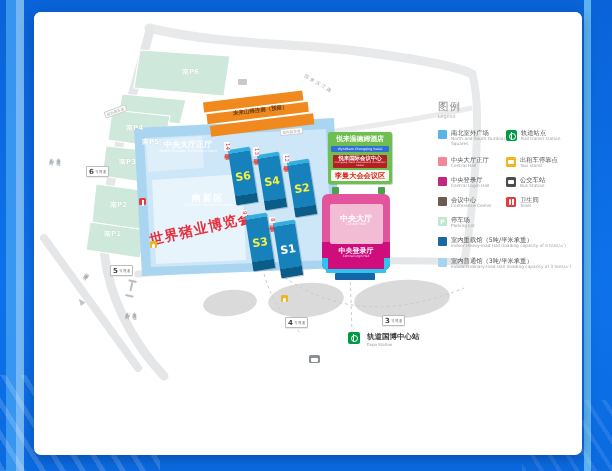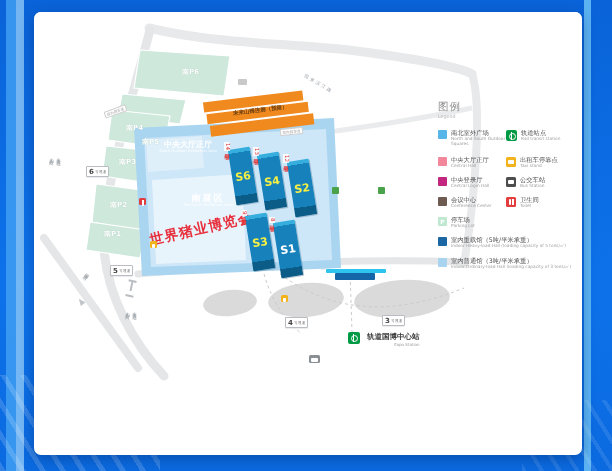--- a/index.html
+++ b/index.html
@@ -154,23 +154,50 @@
       <div class="hall s1" style="left:243px;top:209px;">
           <span>S1</span>
         </div>
 
       <div class="gate" style="left:190px;top:130px;">14号登录口</div>
       <div class="gate" style="left:219px;top:135px;">13号登录口</div>
       <div class="gate" style="left:249px;top:142px;">12号登录口</div>
       <div class="gate" style="left:207px;top:198px;">9号登录口</div>
       <div class="gate" style="left:235px;top:205px;">8号登录口</div>
 
+      <div class="abs" style="left:294px;top:120px;width:64px;height:52px;background:#6fbf50;border-radius:2px;box-shadow:1px 1px 0 rgba(40,90,30,.25);">
+        <div class="lbl" style="left:2px;top:4px;width:60px;color:#fff;font-weight:bold;font-size:6.8px;">悦来温德姆酒店</div>
+        <div class="abs" style="left:3px;top:14px;width:58px;height:5.5px;background:#2f6fd6;border-radius:1px;display:flex;align-items:center;justify-content:center;">
+          <span style="font-size:3.2px;color:#fff;white-space:nowrap;">Wyndham Chongqing Yuelai</span>
+        </div>
+        <div class="abs" style="left:5px;top:23px;width:54px;height:13px;background:#b51f24;border-radius:1px;text-align:center;color:#fff;">
+          <div style="font-size:5.4px;font-weight:bold;line-height:1.3;">悦来国际会议中心</div>
+          <div style="font-size:2.4px;line-height:1.1;opacity:.9;">Chongqing Yuelai International Convention Center</div>
+        </div>
+        <div class="abs" style="left:3px;top:38px;width:58px;height:11px;background:rgba(255,255,255,.92);border-radius:1px;display:flex;align-items:center;justify-content:center;">
+          <span style="color:#e02222;font-weight:bold;font-size:7.2px;white-space:nowrap;">李曼大会会议区</span>
+        </div>
+      </div>
       <div class="abs" style="left:298px;top:175px;width:7px;height:7px;background:#4aa34a;border-radius:1px;"></div>
       <div class="abs" style="left:344px;top:175px;width:7px;height:7px;background:#4aa34a;border-radius:1px;"></div>
 
+      <div class="abs" style="left:288px;top:182px;width:68px;height:76px;background:#e2549b;border-radius:6px;overflow:hidden;">
+        <div class="abs" style="left:0;bottom:0;width:68px;height:28px;background:#cf0d7c;"></div>
+        <div class="abs" style="left:8px;top:10px;width:53px;height:40px;background:#f2bcd4;border-radius:2px;"></div>
+        <div class="lbl" style="left:4px;top:20px;width:60px;color:#fff;">
+          <div style="font-size:8px;font-weight:bold;">中央大厅</div>
+          <div style="font-size:3.4px;opacity:.9;">Central Hall</div>
+        </div>
+        <div class="lbl" style="left:4px;top:53px;width:60px;color:#fff;">
+          <div style="font-size:7px;font-weight:bold;">中央登录厅</div>
+          <div style="font-size:3px;opacity:.9;">Central Login Hall</div>
+        </div>
+        <div class="abs" style="left:0;bottom:0;width:6px;height:12px;background:#2fc4ee;"></div>
+        <div class="abs" style="right:0;bottom:0;width:6px;height:12px;background:#2fc4ee;"></div>
+      </div>
       <div class="abs" style="left:292px;top:257px;width:60px;height:4px;background:#2fc4ee;border-radius:1px;"></div>
       <div class="abs" style="left:301px;top:261px;width:40px;height:7px;background:#1566a8;border-radius:1px;"></div>
 
       <div class="poi toilet-icon sq-icon" style="left:105px;top:186px;width:7px;height:7px;background:#e23c3c;"></div>
       <div class="poi sq-icon" style="left:116px;top:222px;width:7px;height:7px;background:#f2b31c;"></div>
       <div class="poi sq-icon" style="left:247px;top:269px;width:7px;height:7px;background:#f2b31c;"></div>
       <div class="poi sq-icon" style="left:275px;top:322px;width:11px;height:8px;background:#8a8f94;"></div>
       <div class="abs" style="left:93px;top:268px;width:8px;height:13px;border-top:2px solid #b9bdc1;border-bottom:2px solid #b9bdc1;transform:rotate(12deg);">
         <div style="width:2px;height:9px;background:#b9bdc1;margin:0 auto;"></div>
       </div>
@@ -180,21 +207,21 @@
         <span class="vtxt">人和方向</span>
       </div>
       <div class="roadlbl vtxt" style="left:52px;top:258px;transform:rotate(38deg);">国博大道</div>
       <div class="roadlbl" style="left:90px;top:296px;display:flex;flex-direction:row-reverse;gap:2px;">
         <span class="vtxt">金兴大道</span>
         <span class="vtxt">人和方向</span>
       </div>
       <div class="roadlbl" style="left:268px;top:70px;transform:rotate(31deg);letter-spacing:2px;">悦来滨江路</div>
       <div class="abs" style="left:44px;top:286px;width:0;height:0;border-left:3px solid transparent;border-right:3px solid transparent;border-bottom:7px solid #c2c6ca;transform:rotate(-38deg);"></div>
 
-      <div class="abs" style="left:314px;top:320px;display:flex;align-items:flex-start;text-align:right;">
+      <div class="abs" style="left:314px;top:320px;display:flex;align-items:flex-start;">
         <span class="railchip" style="width:12px;height:12px;"></span>
         <span style="margin-left:3px;">
           <span style="display:block;font-size:7.5px;font-weight:bold;color:#3a3a3a;">轨道国博中心站</span>
           <span style="display:block;font-size:4px;color:#9a9a9a;">Expo Station</span>
         </span>
       </div>
 
       <div class="legend">
         <div class="lg-title">
           <span>图例</span>

